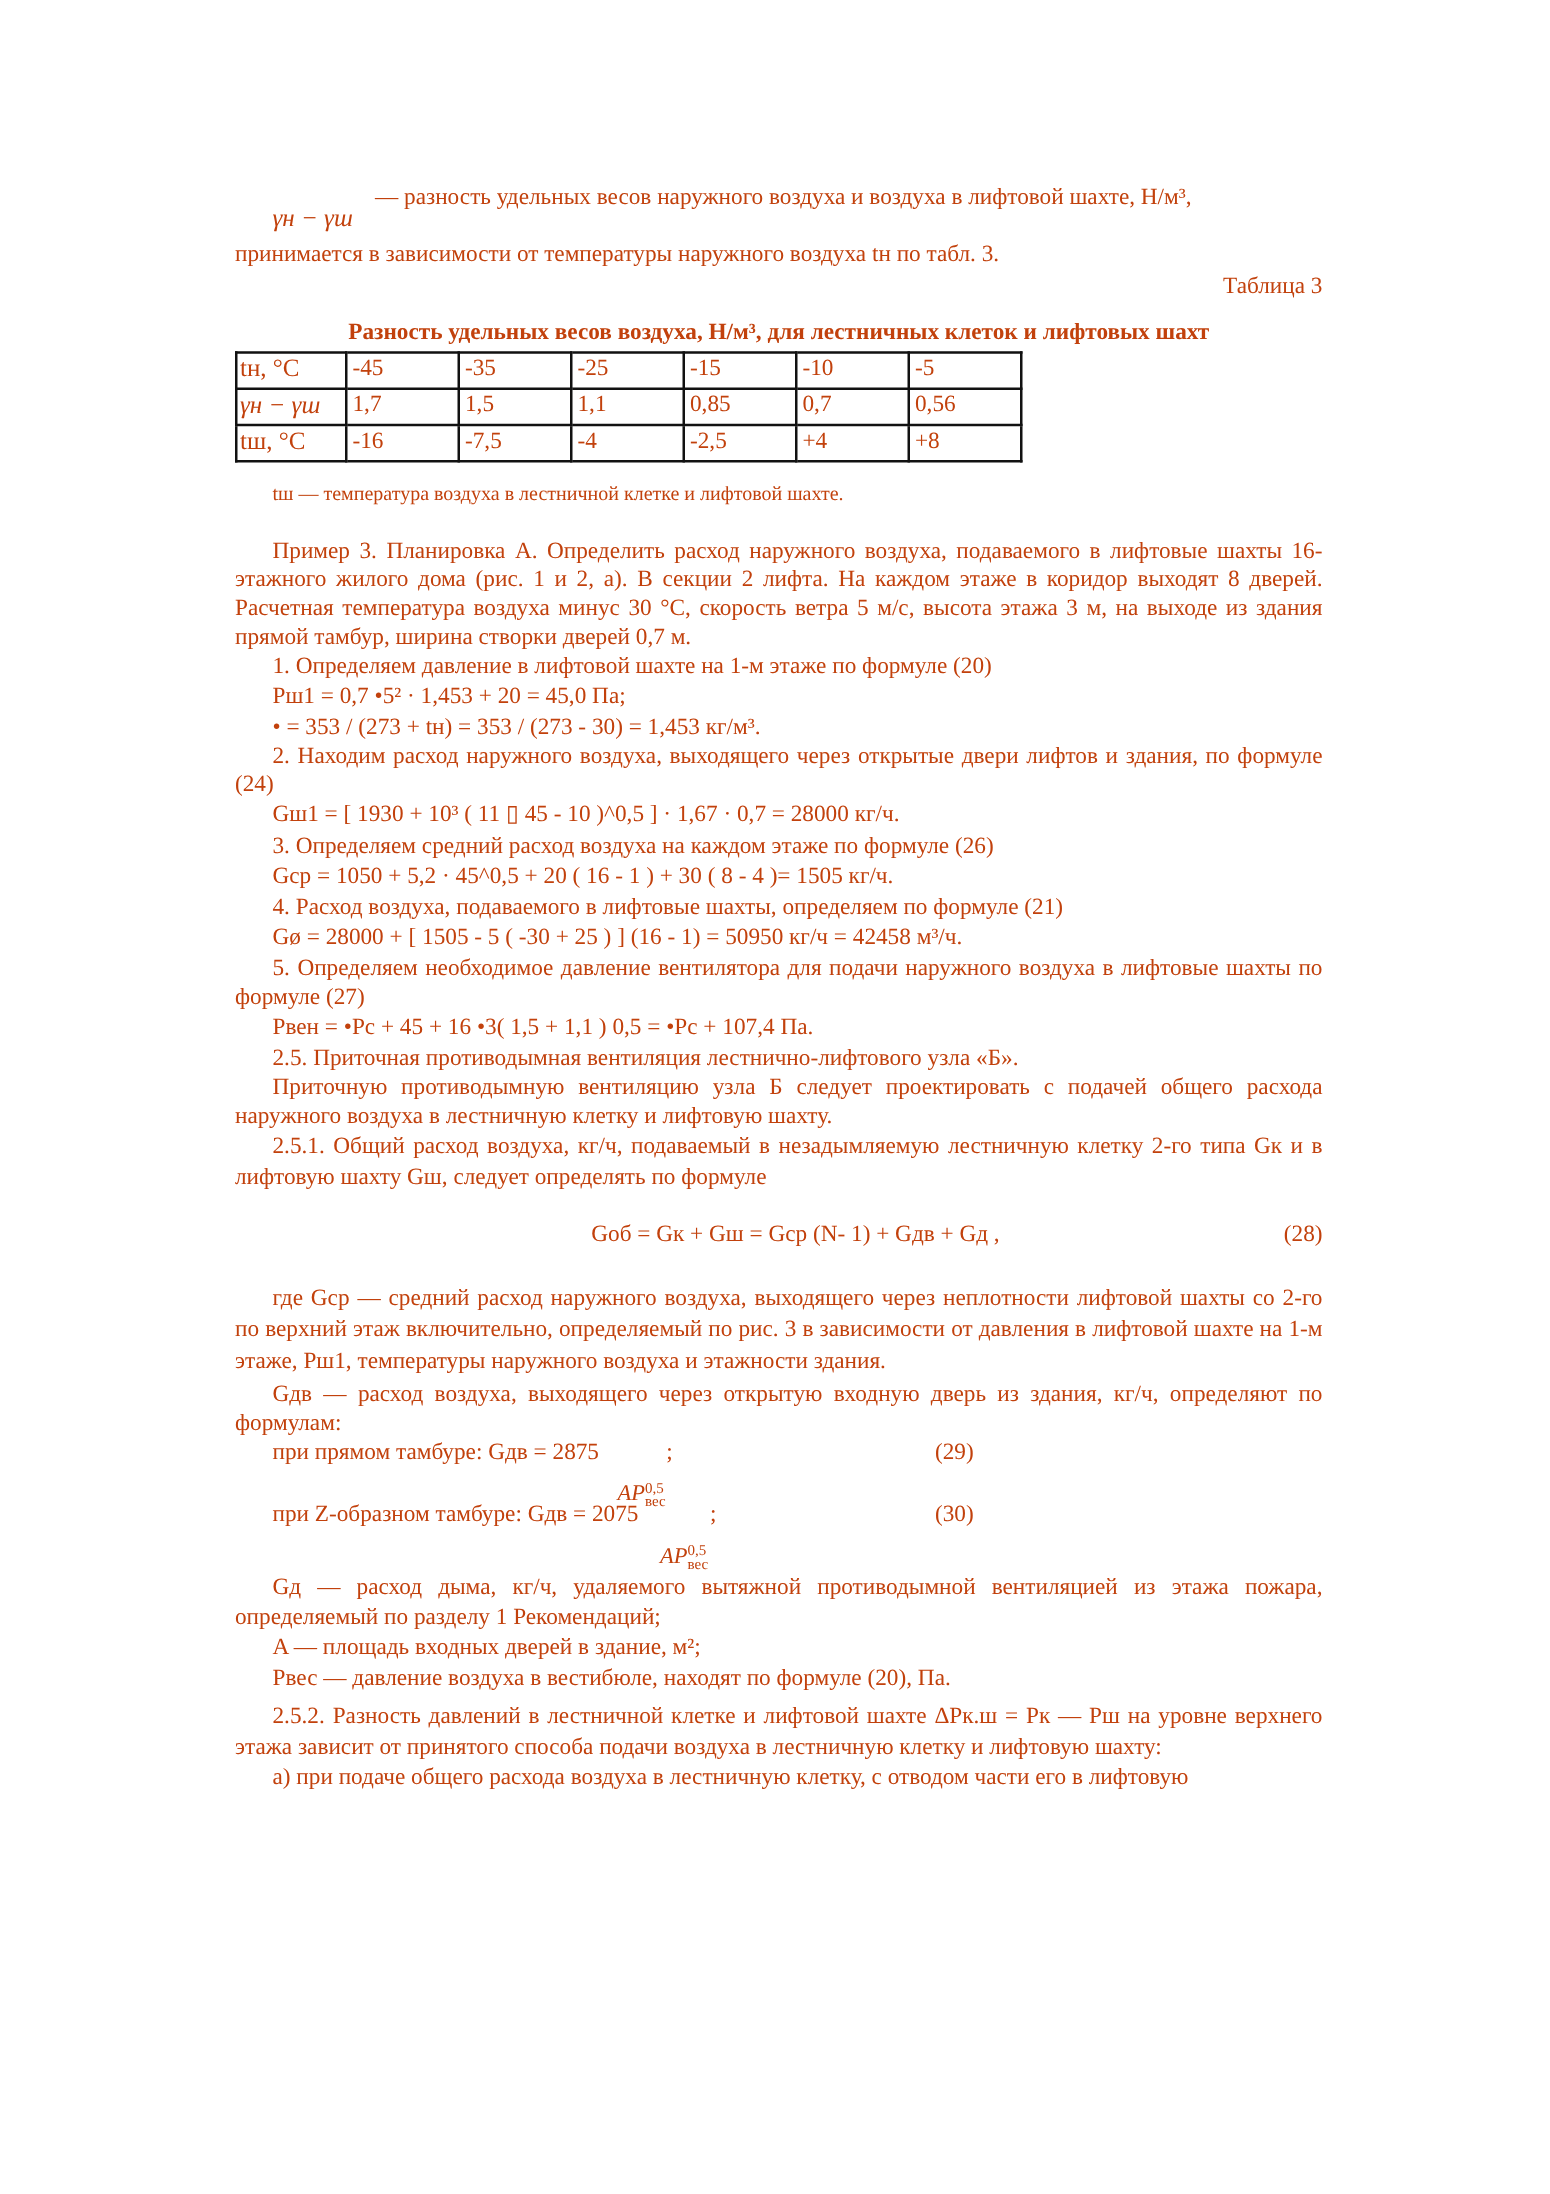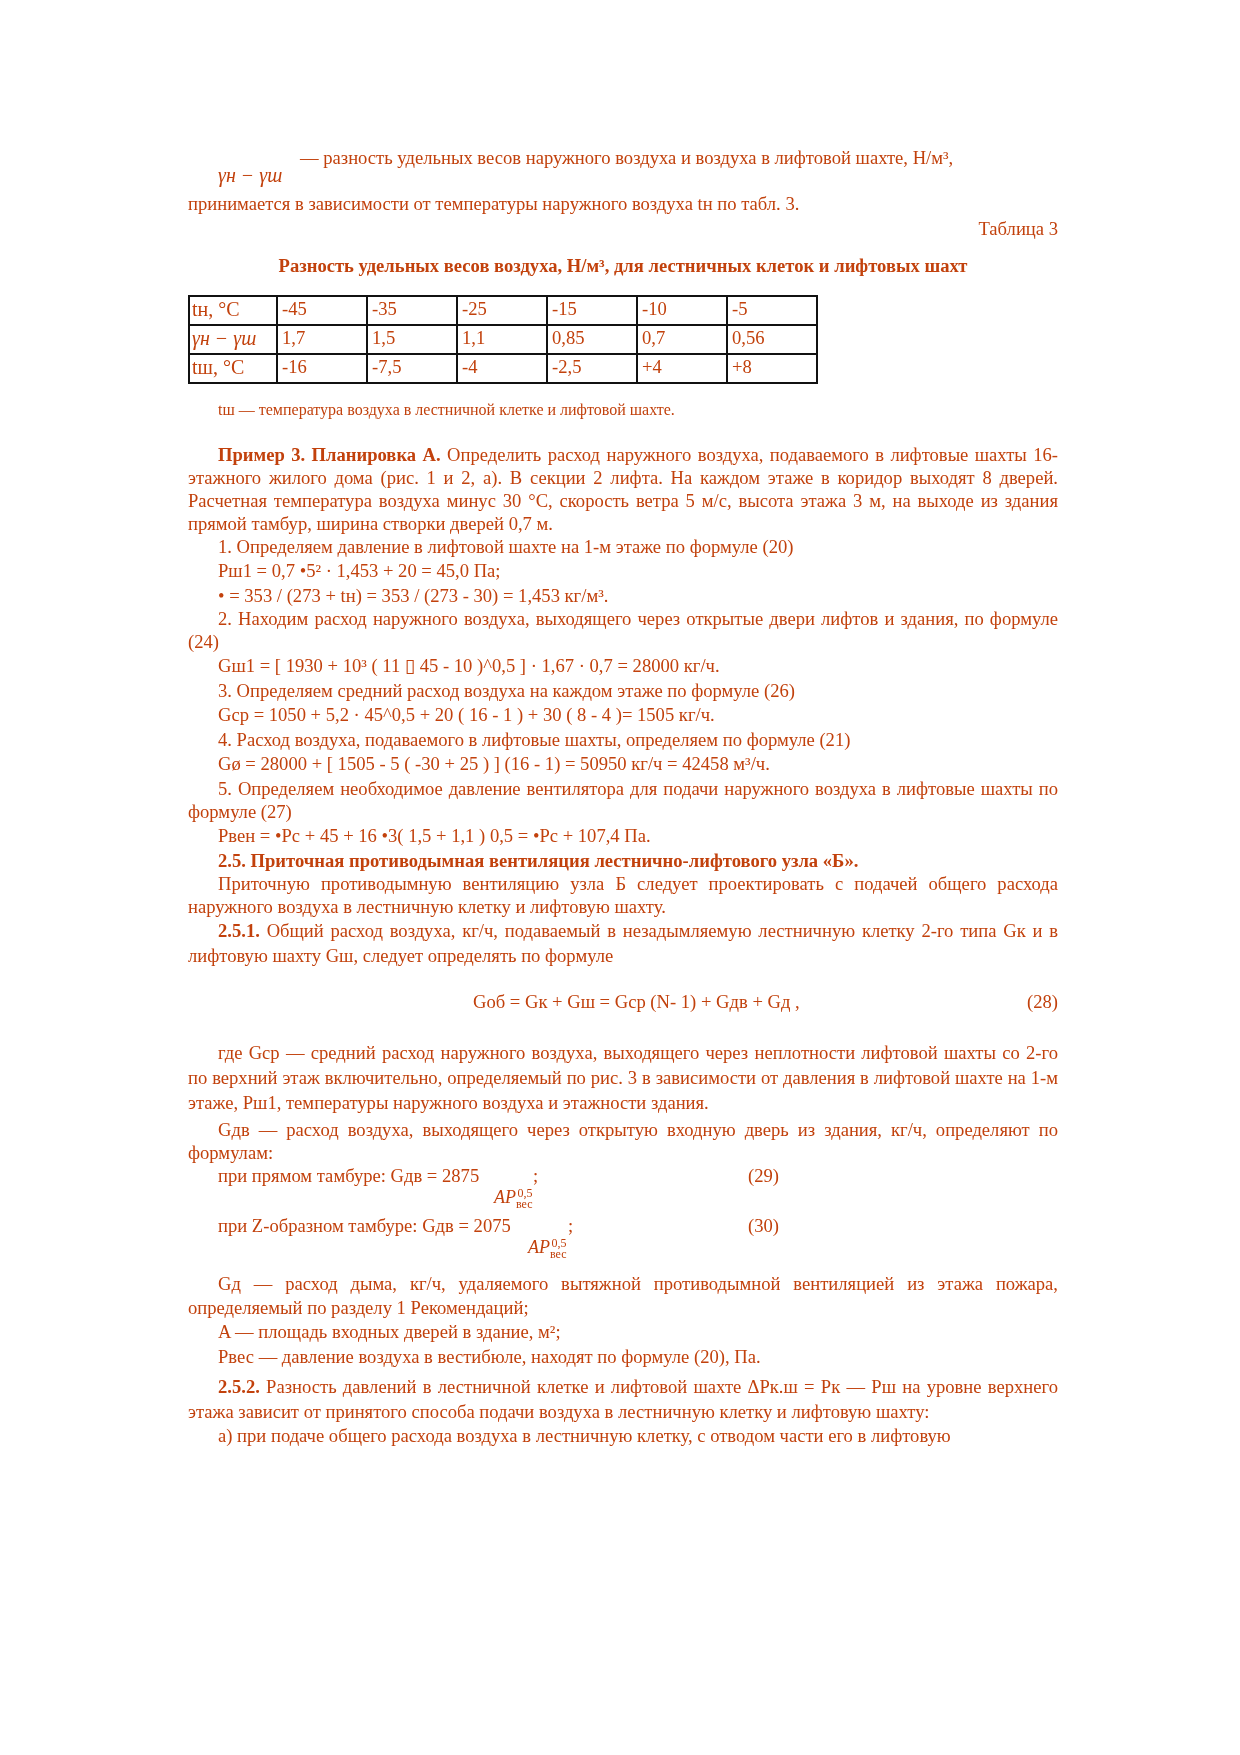--- a/index.html
+++ b/index.html
@@ -5,38 +5,38 @@
   html, body { margin: 0; padding: 0; background: #ffffff; }
   body { width: 1240px; height: 1755px; position: relative; overflow: hidden; }
   .page {
     position: absolute; left: 188px; top: 140px; width: 870px;
     font-family: "Liberation Serif", "DejaVu Serif", serif;
     font-size: 18.6px; line-height: 23px; color: #c2410c;
   }
   .p { margin: 0; text-align: justify; }
   .ind { text-indent: 30px; }
   .it { font-style: italic; }
-  .b { font-weight: bold; }
+  .b { font-weight: normal; }
   .sym-row { position: relative; height: 46px; }
   .sym-row .gamma { position: absolute; left: 30px; top: 24px; font-size: 20px; }
   .sym-row .text { position: absolute; left: 112px; top: 6px; right: 0; text-align: justify; }
   .right { text-align: right; margin-top: 2px; }
   .title { text-align: center; font-weight: bold; margin-top: 14px; }
-  table.t3 { border-collapse: collapse; margin-top: 18px; font-size: 18.6px; }
+  table.t3 { border-collapse: collapse; margin-top: 4px; font-size: 18.6px; }
   table.t3 td { border: 2px solid #111; height: 27px; padding: 0 4px; text-align: left; vertical-align: top; line-height: 24px; }
   table.t3 td.hdr { text-align: left; width: 80px; padding-left: 2px; font-size: 20px; }
   table.t3 td.val { width: 80px; }
   .gap1 { height: 14px; }
   .gap2 { height: 22px; }
   .formula-center { position: relative; height: 60px; }
   .formula-center .f { position: absolute; left: 285px; top: 22px; font-size: 18.6px; }
   .formula-center .n { position: absolute; right: 0; top: 22px; }
   .frac-row { position: relative; height: 50px; }
   .frac-row .lhs { position: absolute; left: 30px; top: 0; }
-  .frac-row .den { position: absolute; top: 22px; font-size: 18px; font-style: italic; text-align: right; }
+  .frac-row .den { position: absolute; top: 33px; font-size: 18px; font-style: italic; }
   .frac-row .semi { position: absolute; top: 0; }
   .frac-row .num { position: absolute; top: 0; }
 </style>
 </head>
 <body>
 
 <div class="page">
 
   <div class="sym-row">
     <span class="gamma it">γн − γш</span>

